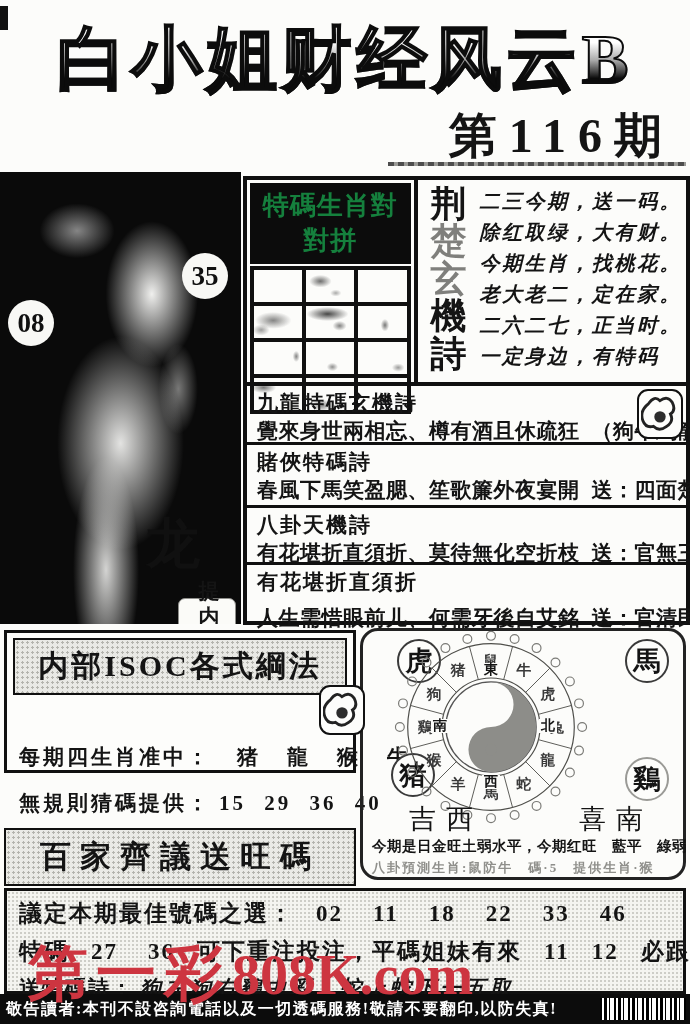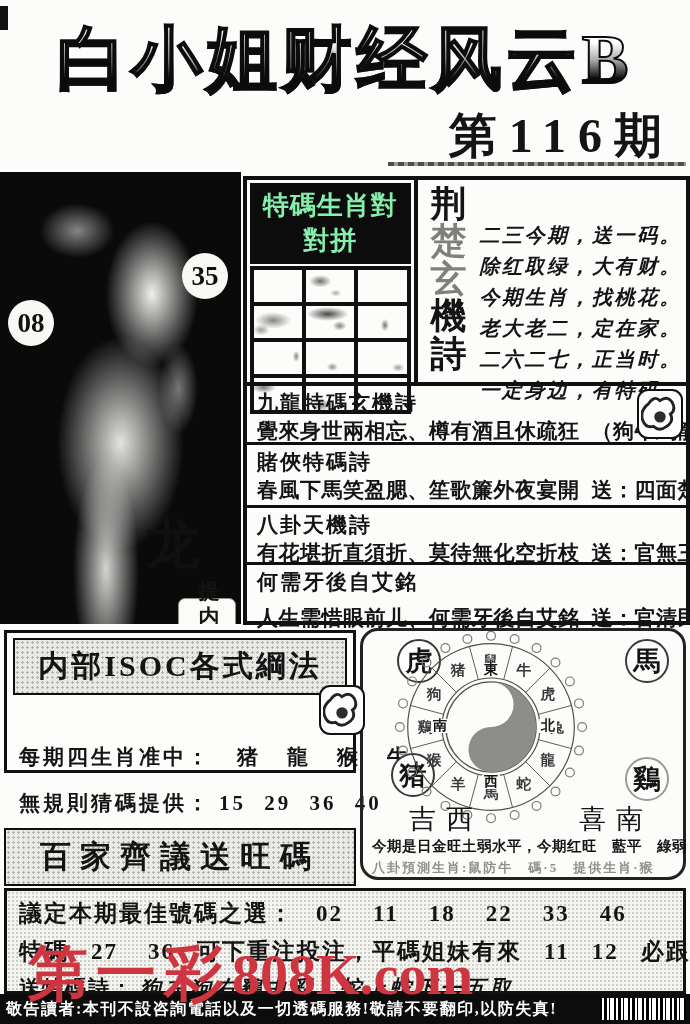--- a/index.html
+++ b/index.html
@@ -35,39 +35,39 @@
   .ball-right{left:182px;top:81px;}
   .signature{position:absolute;left:146px;top:336px;font-size:54px;font-weight:900;color:#101010;}
   .stamp{position:absolute;left:178px;top:382px;width:58px;height:64px;background:#fbfbf8;
     border:1px solid #8e8e8a;border-radius:7px;display:flex;flex-direction:column;justify-content:center;
     text-align:center;font-size:21px;font-weight:700;letter-spacing:5px;line-height:1.25;padding-left:9px;margin-top:44px;}
 
   
   .main-block{position:absolute;left:243px;top:176px;width:447px;height:449px;border:4px solid #101010;box-sizing:border-box;}
   .pair-zone{position:absolute;left:0;top:0;right:0;height:202px;display:flex;}
   .pair{width:203px;box-sizing:border-box;padding:3px;}
-  .pair-head{background:#0c0c0c;color:#86efac;font-weight:900;font-size:26px;letter-spacing:1px;
+  .pair-head{background:#0c0c0c;color:#15803d;font-weight:900;font-size:26px;letter-spacing:1px;
     text-align:center;padding:5px 0 6px;}
   .pair-grid{display:grid;grid-template-columns:repeat(3,1fr);grid-auto-rows:36px;border:2px solid #101010;margin-top:2px;}
   .cell{border:2px solid #101010;}
   .cell:nth-child(2){background:radial-gradient(ellipse 16px 9px at 30% 35%,rgba(15,15,15,.6),transparent 70%),radial-gradient(ellipse 8px 5px at 62% 72%,rgba(15,15,15,.35),transparent 70%);}
   .cell:nth-child(4){background:radial-gradient(ellipse 26px 12px at 40% 45%,rgba(15,15,15,.5),transparent 70%),radial-gradient(ellipse 12px 8px at 15% 75%,rgba(15,15,15,.4),transparent 70%);}
   .cell:nth-child(5){background:radial-gradient(ellipse 30px 10px at 45% 25%,rgba(10,10,10,.75),transparent 70%),radial-gradient(ellipse 10px 7px at 70% 62%,rgba(10,10,10,.5),transparent 70%);}
   .cell:nth-child(6){background:radial-gradient(ellipse 6px 9px at 55% 60%,rgba(10,10,10,.55),transparent 70%);}
   .cell:nth-child(7){background:radial-gradient(ellipse 5px 8px at 88% 45%,rgba(10,10,10,.5),transparent 70%);}
   .cell:nth-child(8){background:radial-gradient(ellipse 8px 6px at 55% 78%,rgba(10,10,10,.45),transparent 70%);}
   .cell:nth-child(9){background:radial-gradient(ellipse 9px 6px at 82% 80%,rgba(10,10,10,.4),transparent 70%);}
   .cell:nth-child(10){background:radial-gradient(ellipse 18px 8px at 20% 30%,rgba(10,10,10,.55),transparent 70%);}
   .cell:nth-child(11){background:radial-gradient(ellipse 14px 9px at 32% 85%,rgba(10,10,10,.5),transparent 70%);}
 
   .jingchu{flex:1;border-left:4px solid #101010;display:flex;padding:6px 4px 4px 8px;box-sizing:border-box;}
   .jc-col{width:46px;display:flex;flex-direction:column;align-items:center;font-size:36px;font-weight:900;line-height:1.04;}
   .jc-col span:nth-child(2),.jc-col span:nth-child(3){color:#7f7f7c;}
   .jc-lines{flex:1;padding-left:8px;font-size:20px;font-weight:600;font-style:italic;
-    letter-spacing:2.5px;line-height:31px;white-space:nowrap;margin-top:34px;}
+    letter-spacing:2.5px;line-height:31px;white-space:nowrap;}
 
   .poems{position:absolute;left:0;top:202px;right:0;bottom:0;border-top:4px solid #101010;display:flex;flex-direction:column;}
   .poem-sec{position:relative;padding:3px 10px 2px;border-bottom:3px solid #101010;}
   .poem-sec:last-child{border-bottom:none;}
   .poem-title{font-size:21px;font-weight:900;letter-spacing:2px;}
   .poem-line{font-size:21px;font-weight:700;letter-spacing:.5px;white-space:nowrap;}
   .poem-extra{margin-left:12px;}
   .sec-4 .poem-line{margin-top:8px;}
   .seal{position:absolute;width:46px;height:50px;border:2px solid #111;border-radius:11px;background:#fdfdfb;
     display:flex;align-items:center;justify-content:center;}
@@ -206,21 +206,21 @@
       </div>
       <div class="poem-sec" style="height:63px" data-interactable="false">
         <div class="poem-title" data-interactable="false">賭俠特碼詩</div>
         <div class="poem-line" data-interactable="false"><span data-interactable="false">春風下馬笑盈腮、笙歌簾外夜宴開</span><span class="poem-extra" data-interactable="false">送：四面楚歌</span></div>
       </div>
       <div class="poem-sec" style="height:57px" data-interactable="false">
         <div class="poem-title" data-interactable="false">八卦天機詩</div>
         <div class="poem-line" data-interactable="false"><span data-interactable="false">有花堪折直須折、莫待無化空折枝</span><span class="poem-extra" data-interactable="false">送：官無三日緊</span></div>
       </div>
       <div class="poem-sec sec-4" style="flex:1" data-interactable="false">
-        <div class="poem-title" data-interactable="false">何需牙後自艾銘</div>
+        <div class="poem-title" data-interactable="false">有花堪折直須折</div>
         <div class="poem-line" data-interactable="false"><span data-interactable="false">人生需惜眼前儿、何需牙後自艾銘</span><span class="poem-extra" data-interactable="false">送：官清民自安</span></div>
       </div>
     </div>
   </div>
 
   <div class="isoc" data-interactable="false">
     <div class="isoc-head" data-interactable="false">内部ISOC各式綱法</div>
     <div class="isoc-row r2" data-interactable="false">
       <span data-interactable="false">每期四生肖准中：</span><span class="zlist" data-interactable="false"><span data-interactable="false">猪</span><span data-interactable="false">龍</span><span data-interactable="false">猴</span><span data-interactable="false">牛</span></span>
     </div>

